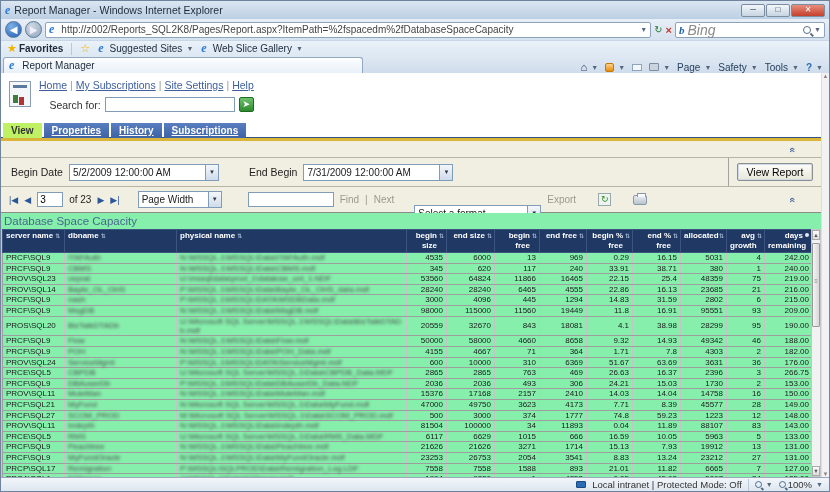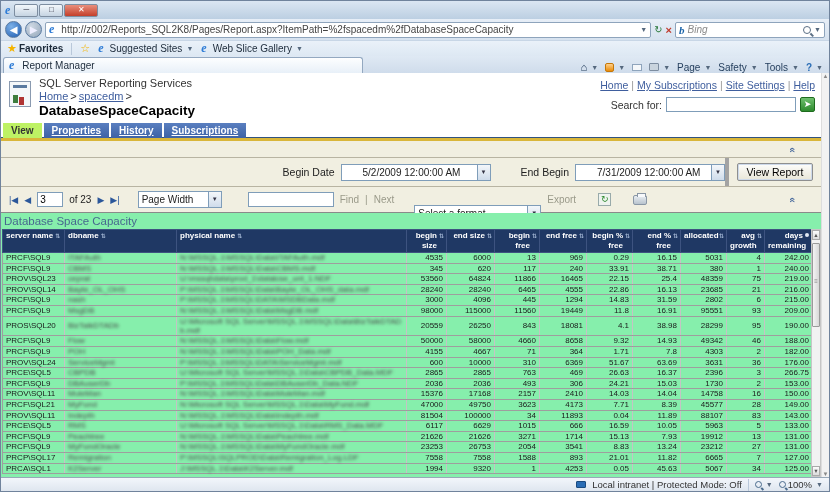--- a/index.html
+++ b/index.html
@@ -19,21 +19,21 @@
   .nav-circle { width:17px; height:17px; border-radius:50%; text-align:center; line-height:15px; font-size:10px; color:#fff; border:1px solid #5a7aa0; }
   .back { background:radial-gradient(circle at 35% 30%, #7db1e8, #1d5bb0); }
   .fwd { background:radial-gradient(circle at 35% 30%, #cfd9e4, #93a6ba); color:#eef; }
   .addressbox { flex:1 1 auto; height:16px; background:#fff; border:1px solid #8ea4bc; border-radius:2px; display:flex; align-items:center; padding:0 3px; gap:3px; overflow:hidden; }
   .url-text { font-size:10px; color:#444; white-space:nowrap; overflow:hidden; flex:1 1 auto; }
   .mini { font-size:7px; color:#55687e; }
   .nav-tool { font-size:10px; color:#2c7a3c; }
   .stop-x { color:#c0392b; font-weight:bold; font-size:11px; }
   .searchbox { width:150px; height:16px; background:#fff; border:1px solid #8ea4bc; border-radius:2px; display:flex; align-items:center; padding:0 3px; gap:3px; }
   .bing-b { font:italic bold 11px "Liberation Serif",serif; color:#1a63a8; }
-  .search-text { flex:1 1 auto; font-size:10px; color:#8a8a8a; font-style:italic; }
+  .search-text { flex:1 1 auto; font-size:14px; color:#8a8a8a; font-style:italic; }
   .mag { width:8px; height:8px; border:1.5px solid #5b6f85; border-radius:50%; position:relative; }
   .mag::after { content:""; position:absolute; width:4px; height:1.5px; background:#5b6f85; transform:rotate(45deg); left:6px; top:7px; }
 
   .favrow { height:16px; display:flex; align-items:center; padding:0 6px; gap:8px; background:linear-gradient(#eaf1f9,#dde8f3); border-top:1px solid #c8d6e6; font-size:10px; color:#1c2a3a; flex:0 0 auto; }
   .gold-star { color:#f5b400; font-size:11px; }
   .sep-v { width:1px; height:12px; background:#b9c8da; }
   .dd { font-size:7px; color:#55687e; margin-left:2px; }
 
   .tabrow { height:17px; display:flex; align-items:flex-end; background:linear-gradient(#dfe9f4,#cfdceb); padding:0 2px; flex:0 0 auto; }
   .btab { width:360px; height:16px; background:linear-gradient(#fdfeff,#e8f0f8); border:1px solid #93a8c0; border-bottom:none; border-radius:3px 3px 0 0; display:flex; align-items:center; gap:4px; padding:0 5px; font-size:10px; color:#1c2a3a; }
@@ -68,23 +68,23 @@
 
   .ssrs-tabs { height:15px; display:flex; align-items:flex-end; padding-left:2px; border-bottom:3px solid #d9b63a; box-shadow:0 -1px 0 0 #31537f inset; flex:0 0 auto; background:#fff; }
   .stab { height:15px; padding:0 8px; font-size:10px; font-weight:bold; display:flex; align-items:center; margin-right:2px; }
   .stab.active { background:#bef264; color:#333; }
   .stab.inactive { background:linear-gradient(#5a7fc0,#3d62a5); color:#fff; text-decoration:underline; }
 
   .collapse-strip { height:17px; background:#f1efe1; border-bottom:1px solid #b8b4a2; display:flex; justify-content:flex-end; align-items:center; padding-right:26px; flex:0 0 auto; }
   .chev-up { color:#4a6b9d; font-weight:bold; font-size:10px; display:inline-block; transform:rotate(90deg); letter-spacing:-1px; }
 
   .params-row { height:29px; background:#f1efe1; border-bottom:1px solid #b8b4a2; display:flex; align-items:center; flex:0 0 auto; }
-  .params-left { flex:1 1 auto; display:flex; align-items:center; gap:6px; padding-left:10px; height:100%; border-right:4px solid #a3a3a3;justify-content:flex-end; }
+  .params-left { flex:1 1 auto; display:flex; align-items:center; gap:6px; padding-left:10px; height:100%; border-right:1px solid #a3a3a3; }
   .plabel { font-size:10.5px; color:#222; }
-  .pselect { width:150px; height:17px; background:#fff; border:1px solid #7f9db9; display:flex; align-items:center; font-size:10px; padding-left:21px; }
+  .pselect { width:150px; height:17px; background:#fff; border:1px solid #7f9db9; display:flex; align-items:center; font-size:10px; padding-left:3px; }
   .pselect .val { flex:1 1 auto; }
   .dd-box { width:13px; height:100%; background:linear-gradient(#f4f7fa,#cfdceb); border-left:1px solid #7f9db9; font-size:6px; text-align:center; line-height:15px; color:#334; }
   .view-report-wrap { width:92px; display:flex; justify-content:center; }
   .view-report-btn { padding:2px 8px; font-size:10.5px; background:linear-gradient(#fdfdfb,#e8e6d8); border:1px solid #8e8f8f; border-radius:2px; box-shadow:0 0 0 1px #cdd9ea inset; }
 
   .viewer-toolbar { height:26px; background:#f1efe1; border-bottom:1px solid #8a8a8a; display:flex; align-items:center; gap:6px; padding-left:8px; flex:0 0 auto; font-size:10px; }
   .nav-gl { color:#2b579a; font-size:9px; }
   .page-input { width:26px; height:15px; border:1px solid #7f9db9; font-size:10px; text-align:left; padding:0 2px; }
   .tb-select { height:17px; background:#fff; border:1px solid #7f9db9; display:flex; align-items:center; font-size:10px; padding-left:3px; }
   .zoom-select { width:84px; }
@@ -125,20 +125,21 @@
   .zoom-mag { width:7px; height:7px; border:1.5px solid #4a6b8d; border-radius:50%; position:relative; }
   .zoom-mag::after { content:""; position:absolute; width:3px; height:1.5px; background:#4a6b8d; transform:rotate(45deg); left:5px; top:6px; }
 </style>
 </head>
 <body>
 
 <div class="window">
 
   <div class="titlebar">
     <span class="ie-favicon">e</span>
+    <span class="title-text">Report Manager - Windows Internet Explorer</span>
     <span class="win-btns">
       <span class="win-btn">─</span>
       <span class="win-btn">□</span>
       <span class="win-btn close">✕</span>
     </span>
   </div>
 
   <div class="navrow">
     <span class="nav-circle back">◀</span>
     <span class="nav-circle fwd">▶</span>
@@ -219,27 +220,20 @@
   </div>
 
   <div class="content">
     <div class="page-scroll">
       <span>▲</span>
       <span>▼</span>
     </div>
 
     <div class="ssrs-header">
       <div class="rs-icon"></div>
-      <div class="hdr-left">
-        <div class="product-name">SQL Server Reporting Services</div>
-        <div class="breadcrumb">
-          <a href="#">Home</a><span class="crumb-sep">&gt;</span><a href="#">spacedm</a><span class="crumb-sep">&gt;</span>
-        </div>
-        <div class="page-title">DatabaseSpaceCapacity</div>
-      </div>
       <div class="hdr-right">
         <div class="top-links">
           <a href="#">Home</a><span class="lsep">|</span><a href="#">My Subscriptions</a><span class="lsep">|</span><a href="#">Site Settings</a><span class="lsep">|</span><a href="#">Help</a>
         </div>
         <div class="search-row">
           <span>Search for:</span>
           <input class="ssrs-search-input" style="">
           <span class="go-btn">➤</span>
         </div>
       </div>
@@ -422,21 +416,21 @@
               <td class="num">16.91</td>
               <td class="num">95551</td>
               <td class="num">93</td>
               <td class="num">209.00</td>
             </tr>
             <tr>
               <td>PROS\SQL20</td>
               <td class="redacted">BizTalkDTADb</td>
               <td class="redacted">U:\Microsoft SQL Server\MSSQL.1\MSSQL\Data\BizTalkDTADb.mdf</td>
               <td class="num">20559</td>
-              <td class="num">26250</td>
+              <td class="num">32670</td>
               <td class="num">843</td>
               <td class="num">18081</td>
               <td class="num">4.1</td>
               <td class="num">38.98</td>
               <td class="num">28299</td>
               <td class="num">95</td>
               <td class="num">190.00</td>
             </tr>
             <tr>
               <td>PRCF\SQL9</td>
@@ -528,20 +522,34 @@
               <td class="redacted">N:\Microsoft SQL Server\MSSQL.1\Data\MyFund.mdf</td>
               <td class="num">47000</td>
               <td class="num">49750</td>
               <td class="num">3623</td>
               <td class="num">4173</td>
               <td class="num">7.71</td>
               <td class="num">8.39</td>
               <td class="num">45577</td>
               <td class="num">28</td>
               <td class="num">149.00</td>
+            </tr>
+            <tr>
+              <td>PRCF\SQL27</td>
+              <td class="redacted">SCOM_PROD</td>
+              <td class="redacted">M:\Microsoft SQL Server\MSSQL.1\Data\SCOM_PROD.mdf</td>
+              <td class="num">500</td>
+              <td class="num">3000</td>
+              <td class="num">374</td>
+              <td class="num">1777</td>
+              <td class="num">74.8</td>
+              <td class="num">59.23</td>
+              <td class="num">1223</td>
+              <td class="num">12</td>
+              <td class="num">148.00</td>
             </tr>
             <tr>
               <td>PROV\SQL11</td>
               <td class="redacted">Indepth</td>
               <td class="redacted">N:\MSSQL.1\MSSQL\Data\Indepth.mdf</td>
               <td class="num">81504</td>
               <td class="num">100000</td>
               <td class="num">34</td>
               <td class="num">11893</td>
               <td class="num">0.04</td>

